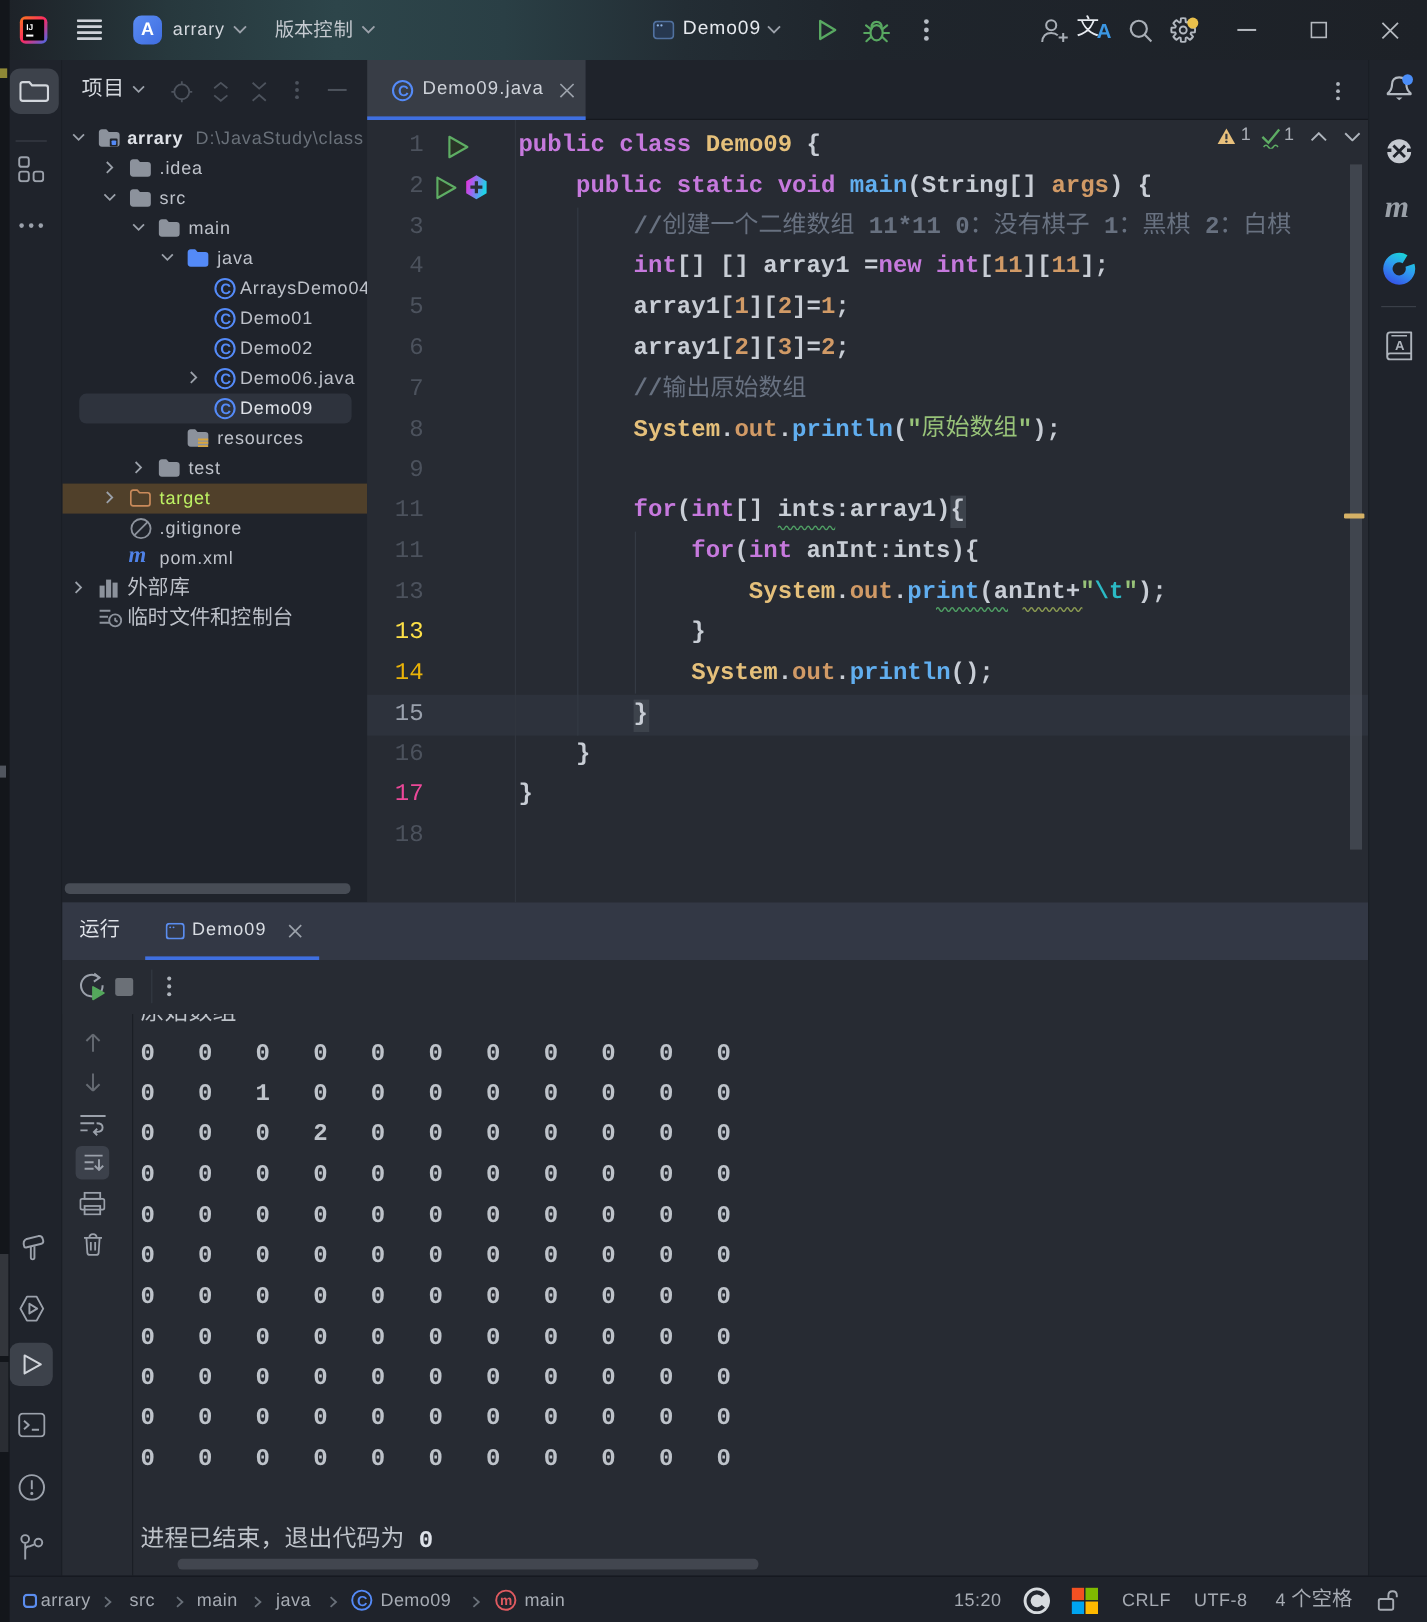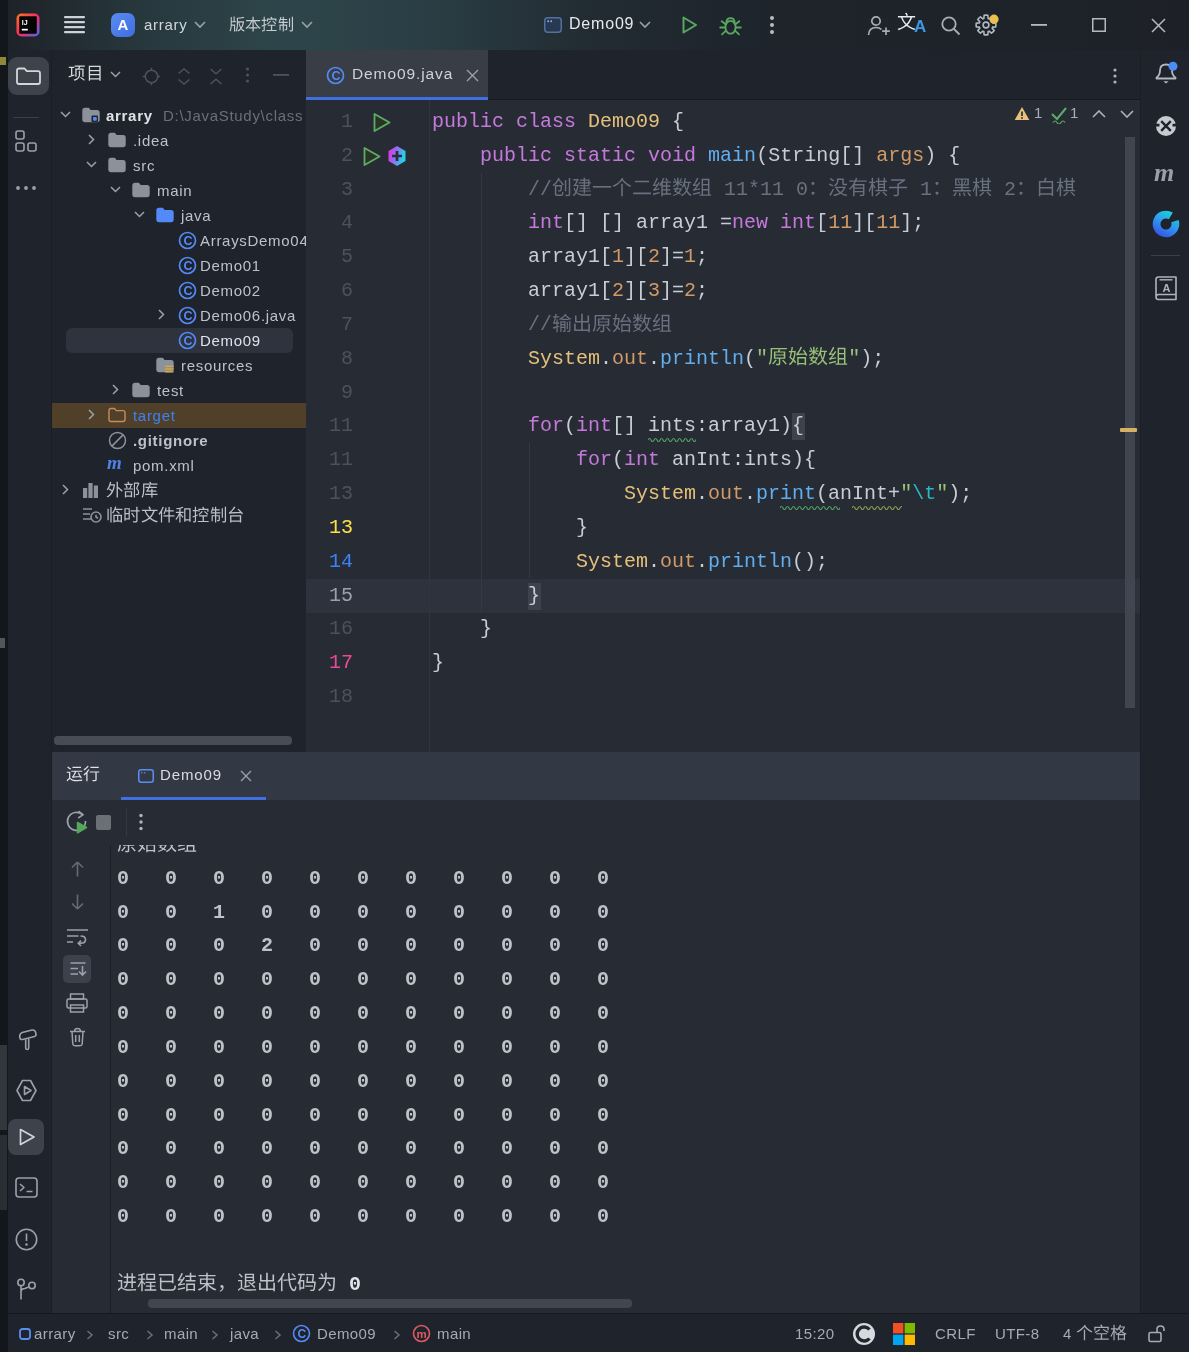--- a/index.html
+++ b/index.html
@@ -16,21 +16,21 @@
 
 #tree{left:52px;top:50px;width:254px;height:702px;background:#1f232b;overflow:hidden}
 .trow{position:absolute;left:0;width:254px;height:25px;line-height:25px;font-size:15px;letter-spacing:0.7px;color:#bdc1c9;white-space:nowrap}
 
 #edzone{left:306px;top:50px;width:834px;height:702px;background:#272b33}
 #tabstrip{position:absolute;left:0;top:0;width:834px;height:50px;background:#1f232b;border-bottom:1px solid #15181e}
 #tab1{position:absolute;left:0;top:0;width:182px;height:50px;background:#383d46}
 #tabul{position:absolute;left:0;top:47px;width:182px;height:3px;background:#3f6fe0}
 .mono{font-family:"Liberation Mono",monospace;font-size:20px;line-height:33.83px;white-space:pre}
 #gutter{position:absolute;left:0;top:55px;width:47px;text-align:right;color:#4c525d}
-#codeblock{position:absolute;left:126px;top:55px;color:#c8cdd5;font-weight:normal}
+#codeblock{position:absolute;left:126px;top:55px;color:#c8cdd5;font-weight:bold}
 .k{color:#c679dd}.cl{color:#e5c07b}.fn{color:#61aeef}.st{color:#98c379}.nu{color:#d19a66}.cm{color:#687180}.es{color:#2bbac5}
 .guide{position:absolute;width:1px;background:#343a44}
 
 #rstripe{left:1140px;top:50px;width:49px;height:1263px;background:#1f232b;border-left:1px solid #1a1e25}
 
 #runpanel{left:52px;top:752px;width:1088px;height:561px;background:#272b33}
 #runhdr{position:absolute;left:0;top:0;width:1088px;height:48px;background:#333845}
 #runtools{position:absolute;left:0;top:48px;width:1088px;height:45px;background:#272b33}
 #console{position:absolute;left:0;top:93px;width:1088px;height:468px;overflow:hidden}
 
@@ -414,23 +414,23 @@
         <span style="position:absolute;left:105px">test</span>
       </div>
       <div class="abs" style="left:0px;top:353px;width:254px;height:25px;background:#50402a"></div>
       <div class="trow" style="top:353px;">
         <svg class="abs" style="left:36px;top:6px" width="7" height="11" viewBox="0 0 7 11">
           <path d="M1 1 L5.5 5.5 L1 10" stroke="#9ba1aa" stroke-width="1.5" fill="none"></path>
         </svg>
         <svg class="abs" style="left:56px;top:4px" width="18" height="16" viewBox="0 0 18 16">
           <path d="M1 3.5 Q1 1.5 3 1.5 L6.5 1.5 L8.3 3.6 L15 3.6 Q17 3.6 17 5.6 L17 12.5 Q17 14.5 15 14.5 L3 14.5 Q1 14.5 1 12.5 Z" fill="none" stroke="#c98a5b" stroke-width="1.4" stroke-linejoin="round"></path>
         </svg>
-        <span style="position:absolute;left:81px;color:#3b82f6">target</span>
-      </div>
-      <div class="trow" style="top:378px;font-weight:bold;">
+        <span style="position:absolute;left:81px;color:#bef264">target</span>
+      </div>
+      <div class="trow" style="top:378px;">
         <svg class="abs" style="left:56px;top:3px" width="19" height="19" viewBox="0 0 19 19">
           <g stroke="#8c929c" stroke-width="1.5" fill="none">
             <circle cx="9.5" cy="9.5" r="8"></circle>
             <path d="M3.9 15.1 L15.1 3.9"></path>
           </g>
         </svg>
         <span style="position:absolute;left:81px">.gitignore</span>
       </div>
       <div class="trow" style="top:403px;">
         <span style="position:absolute;left:55px;top:-3px;color:#4f82e8;font-family:'Liberation Serif',serif;font-style:italic;font-weight:bold;font-size:19px">m</span>
@@ -512,21 +512,21 @@
 <span style="color:#4c525d">4</span>
 <span style="color:#4c525d">5</span>
 <span style="color:#4c525d">6</span>
 <span style="color:#4c525d">7</span>
 <span style="color:#4c525d">8</span>
 <span style="color:#4c525d">9</span>
 <span style="color:#4c525d">11</span>
 <span style="color:#4c525d">11</span>
 <span style="color:#4c525d">13</span>
 <span style="color:#fde047">13</span>
-<span style="color:#3b82f6">14</span>
+<span style="color:#eab308">14</span>
 <span style="color:#9aa1ad">15</span>
 <span style="color:#4c525d">16</span>
 <span style="color:#ec4899">17</span>
 <span style="color:#4c525d">18</span>
 </div>
       <svg class="abs" style="left:65px;top:61.0px" width="22" height="23" viewBox="0 0 22 23">
         <path d="M3.5 3 L18.5 11.5 L3.5 20 Z" stroke="#5ead64" stroke-width="1.8" fill="#2a3426" stroke-linejoin="round"></path>
       </svg>
       <svg class="abs" style="left:55px;top:94.83px" width="22" height="23" viewBox="0 0 22 23">
         <path d="M3.5 3 L18.5 11.5 L3.5 20 Z" stroke="#5ead64" stroke-width="1.8" fill="#2a3426" stroke-linejoin="round"></path>

